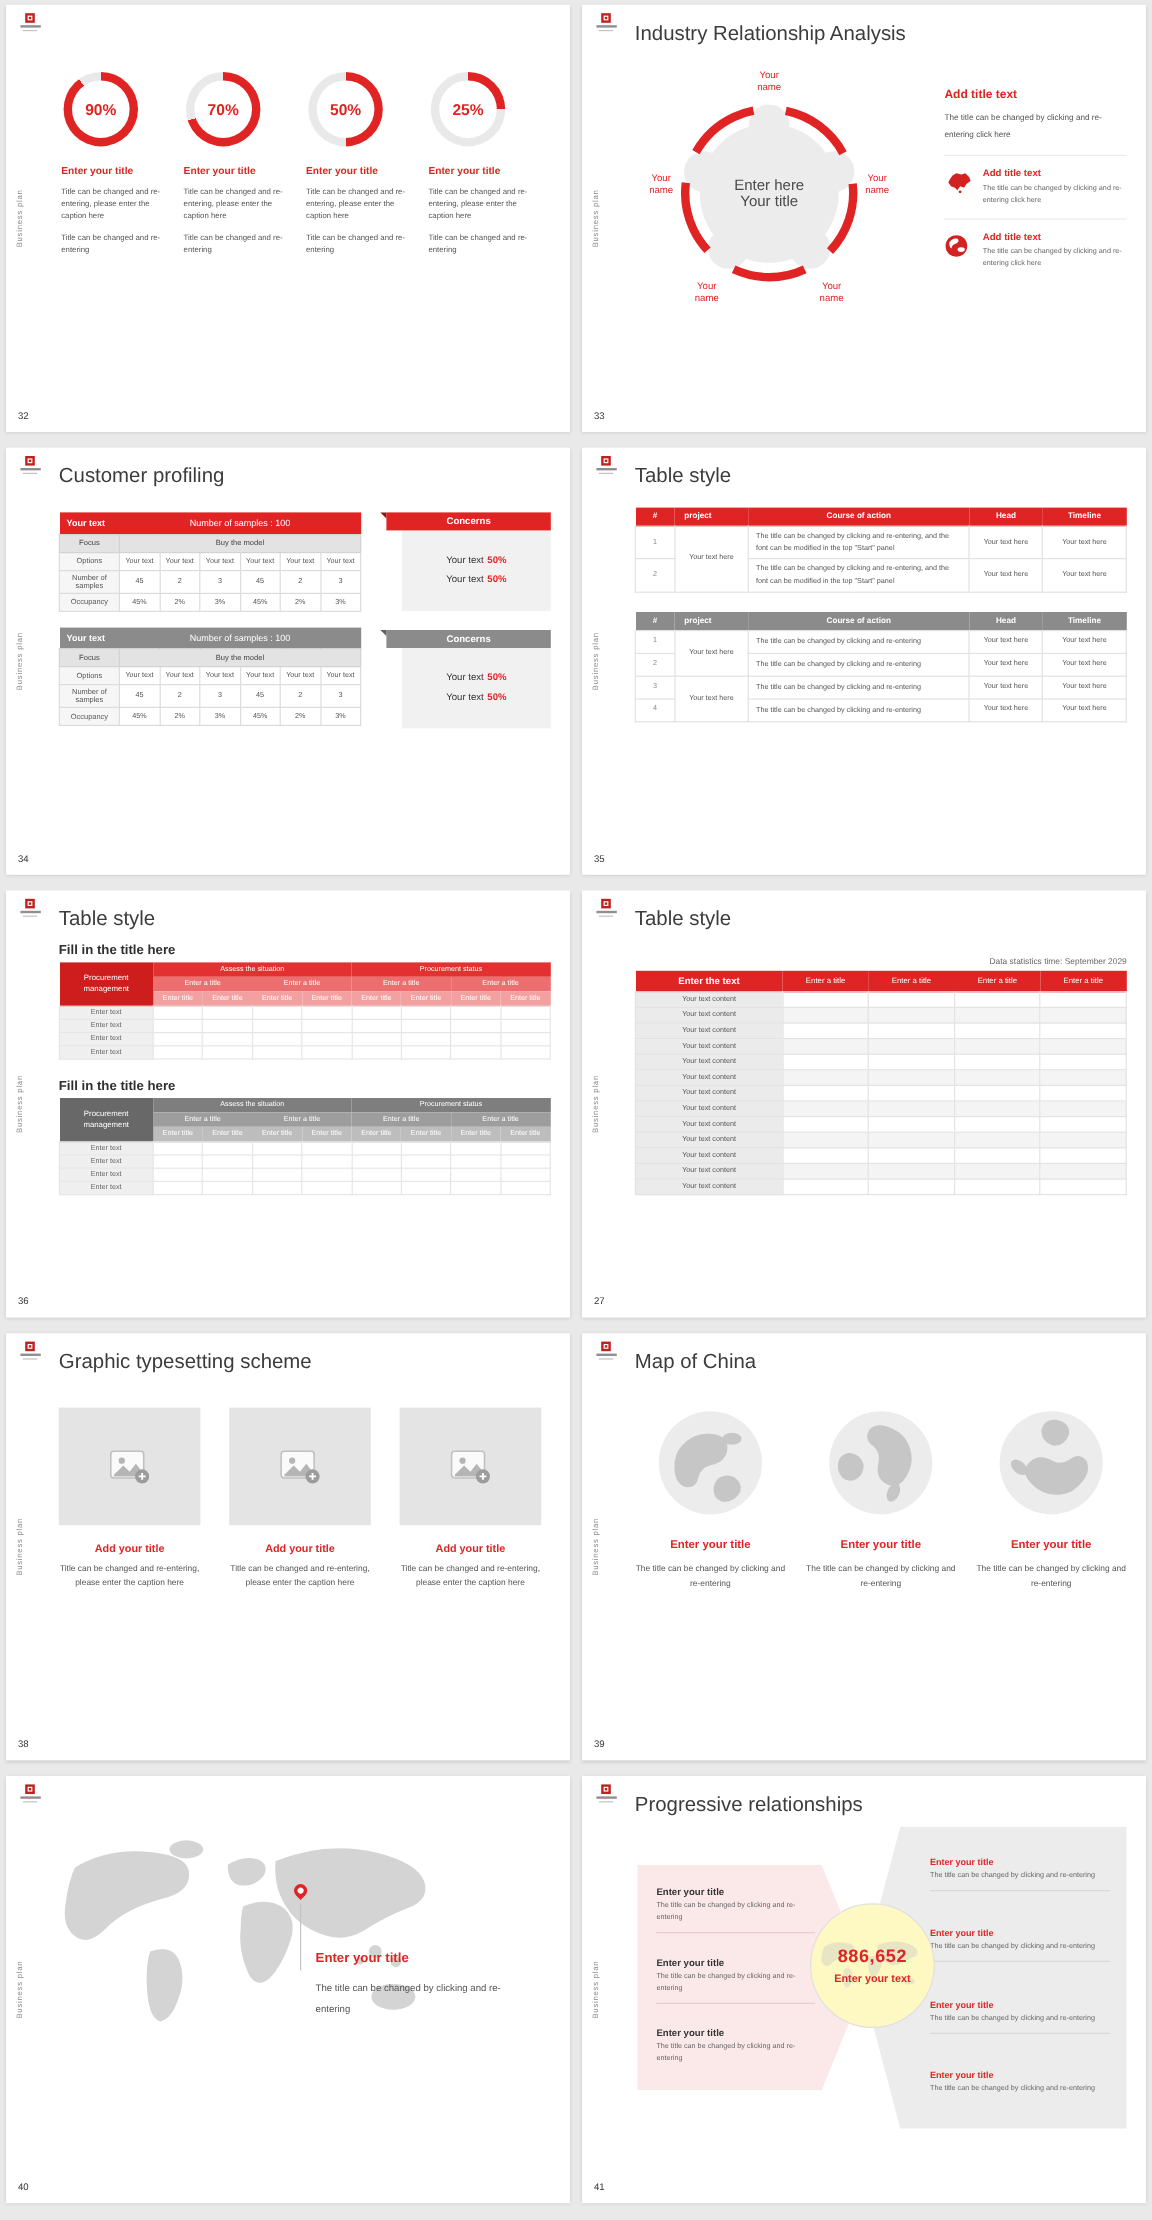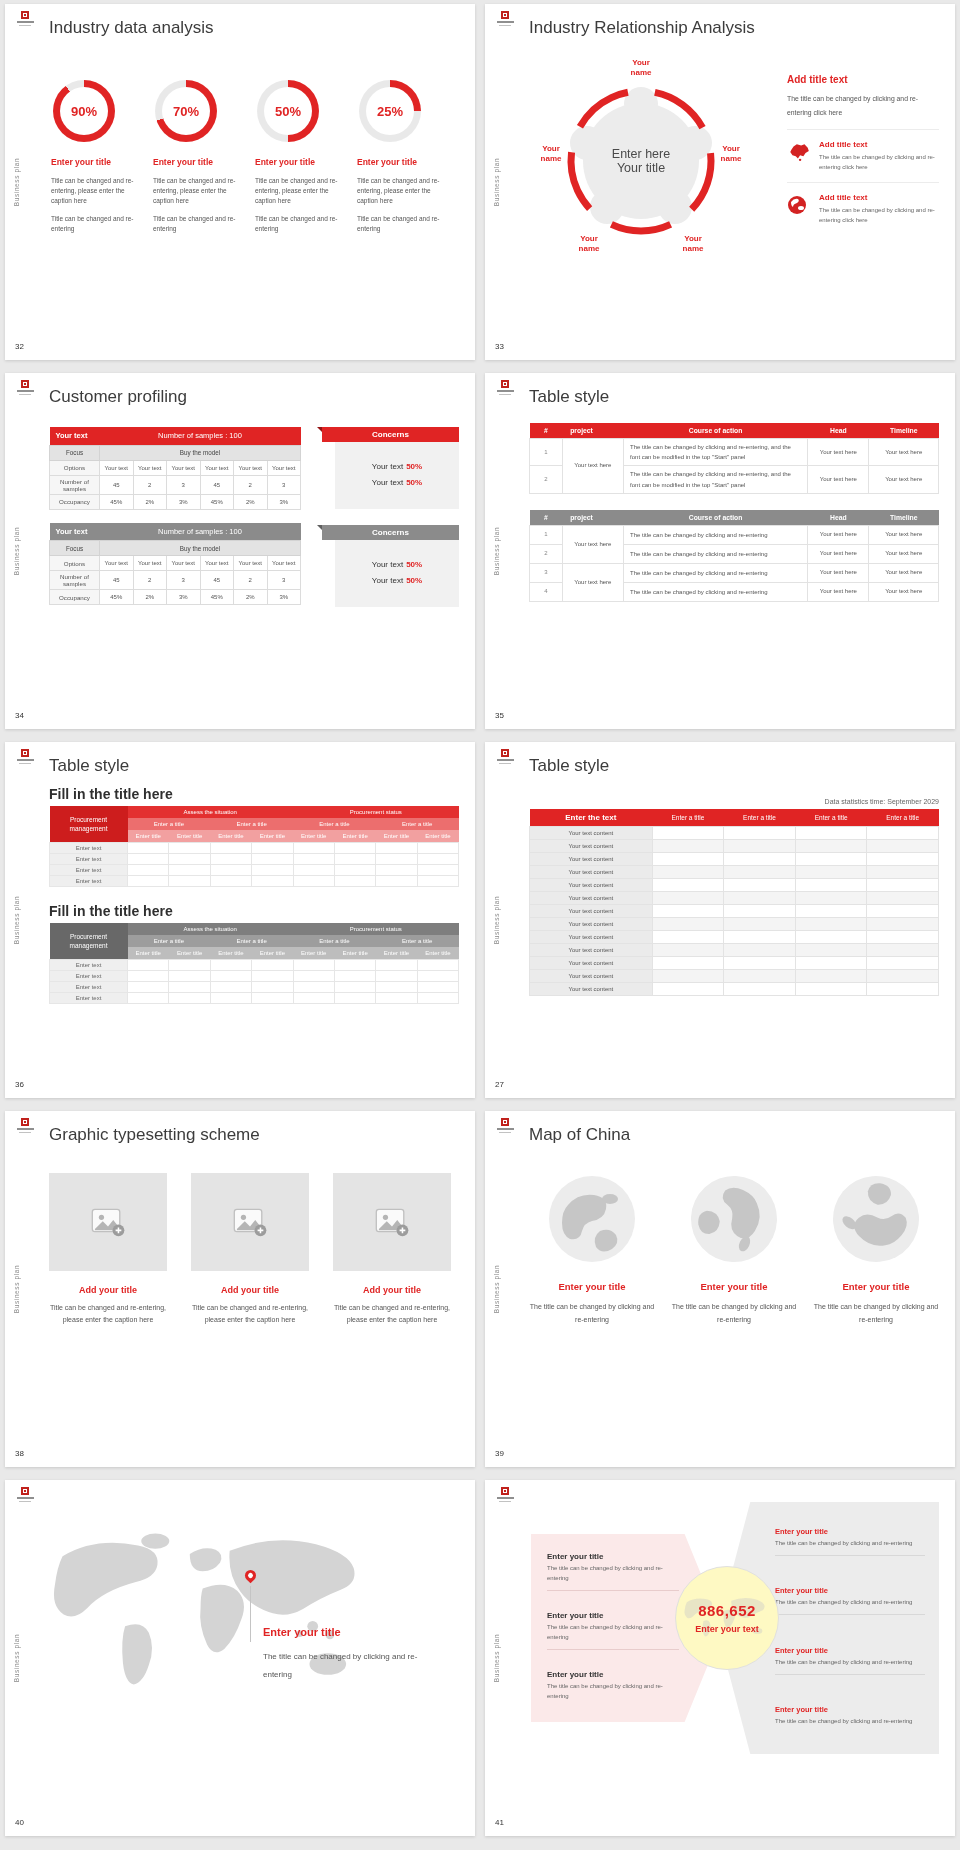--- a/index.html
+++ b/index.html
@@ -26,21 +26,21 @@
   .donut-heading{color:var(--red);font-weight:700;font-size:8.5px;margin:15px 0 9px 2px;}
   .donut-desc{font-size:6.5px;color:#555;line-height:1.55;margin:0 0 8px 2px;}
   
   .s33-body{position:relative;height:250px;margin-top:14px;}
   .diagram{position:absolute;left:0;top:6px;width:240px;height:212px;}
   .bump,.gear{position:absolute;background:#ececec;border-radius:50%;}
   .gear{left:54px;top:45px;width:116px;height:116px;}
   .bump{width:34px;height:34px;}
   .ring{position:absolute;left:33px;top:24px;}
   .gear-text{position:absolute;left:54px;top:45px;width:116px;height:116px;display:flex;flex-direction:column;align-items:center;justify-content:center;font-size:12.5px;color:#4a4a4a;z-index:1;}
-  .node{position:absolute;width:44px;color:var(--red);font-weight:700;font-size:8px;line-height:1.2;text-align:center;white-space:pre-line;}
+  .node{position:absolute;width:44px;color:var(--red);font-weight:400;font-size:8px;line-height:1.2;text-align:center;white-space:pre-line;}
   .s33-right{position:absolute;left:258px;top:22px;width:152px;}
   .s33-right .ph{font-size:10px;font-weight:700;color:var(--red);margin:0 0 7px;}
   .s33-right .pd{font-size:6.8px;color:#555;line-height:2;margin:0 0 10px;}
   .s33-item{display:flex;gap:8px;padding:10px 0 9px;border-top:1px solid #ececec;}
   .s33-item .ic{flex:0 0 24px;padding-top:2px;}
   .s33-item .ih{font-size:8px;font-weight:700;color:var(--red);margin:0 0 3px;}
   .s33-item .id{font-size:6px;color:#666;line-height:1.7;margin:0;}
   
   .s34-body{display:flex;gap:16px;margin-top:20px;}
   .s34-tables{width:252px;}
@@ -70,21 +70,21 @@
   .t35 th:nth-child(2){width:15%;}
   .t35 th:nth-child(3){width:45%;}
   .t35 th:nth-child(4){width:15%;}
   .t35 th:nth-child(5){width:17%;}
   .t35 td{border:1px solid #e2e2e2;font-size:6px;padding:3px;line-height:1.5;}
   .t35 td.num{color:#888;}
   .t35 td.course{text-align:left;padding:3px 6px;line-height:1.7;}
   .t35.a td{height:27px;}
   .t35.b td{height:19px;}
   
-  .fill-title{font-size:14px;font-weight:700;color:#2f2f2f;margin:10px 0 4px;}
+  .fill-title{font-size:11px;font-weight:700;color:#2f2f2f;margin:10px 0 4px;}
   .t36{border-collapse:collapse;width:100%;table-layout:fixed;text-align:center;}
   .t36 th{color:#fff;font-weight:400;padding:3px 1px;font-size:6px;}
   .t36 th.corner{width:78px;font-size:6.5px;line-height:1.4;}
   .t36.red th.corner{background:#cd1d1d;}
   .t36.red th.g{background:#e33030;}
   .t36.red th.sg{background:#ec6e6e;}
   .t36.red th.c{background:#f2a0a0;}
   .t36.gray th.corner{background:#686868;}
   .t36.gray th.g{background:#7e7e7e;}
   .t36.gray th.sg{background:#9d9d9d;}
@@ -144,21 +144,20 @@
 
   <div class="slide">
     <div class="logo">
         <span class="logo-mark"></span>
         <span class="logo-bar"></span>
         <span class="logo-bar b2"></span>
       </div>
     <div class="side-label">Business plan</div>
     <div class="page-num">32</div>
     <div class="content">
-      <h2 class="s-title">Industry data analysis</h2>
       <div class="donut-row">
 
       <div class="donut-col">
           <div class="donut" style="--p: 90;">
               <span class="pct">90%</span>
             </div>
           <div class="donut-heading">Enter your title</div>
           <p class="donut-desc">Title can be changed and re-entering, please enter the caption here</p>
           <p class="donut-desc">Title can be changed and re-entering</p>
         </div>
@@ -879,20 +878,21 @@
 
   <div class="slide">
     <div class="logo">
         <span class="logo-mark"></span>
         <span class="logo-bar"></span>
         <span class="logo-bar b2"></span>
       </div>
     <div class="side-label">Business plan</div>
     <div class="page-num">41</div>
     <div class="content">
+      <h2 class="s-title">Progressive relationships</h2>
       <div class="s41-body">
         <div class="panel-right">
 
         <div class="r-item">
             <p class="h">Enter your title</p>
             <p class="d">The title can be changed by clicking and re-entering</p>
           </div>
             <div class="r-item">
             <p class="h">Enter your title</p>
             <p class="d">The title can be changed by clicking and re-entering</p>

